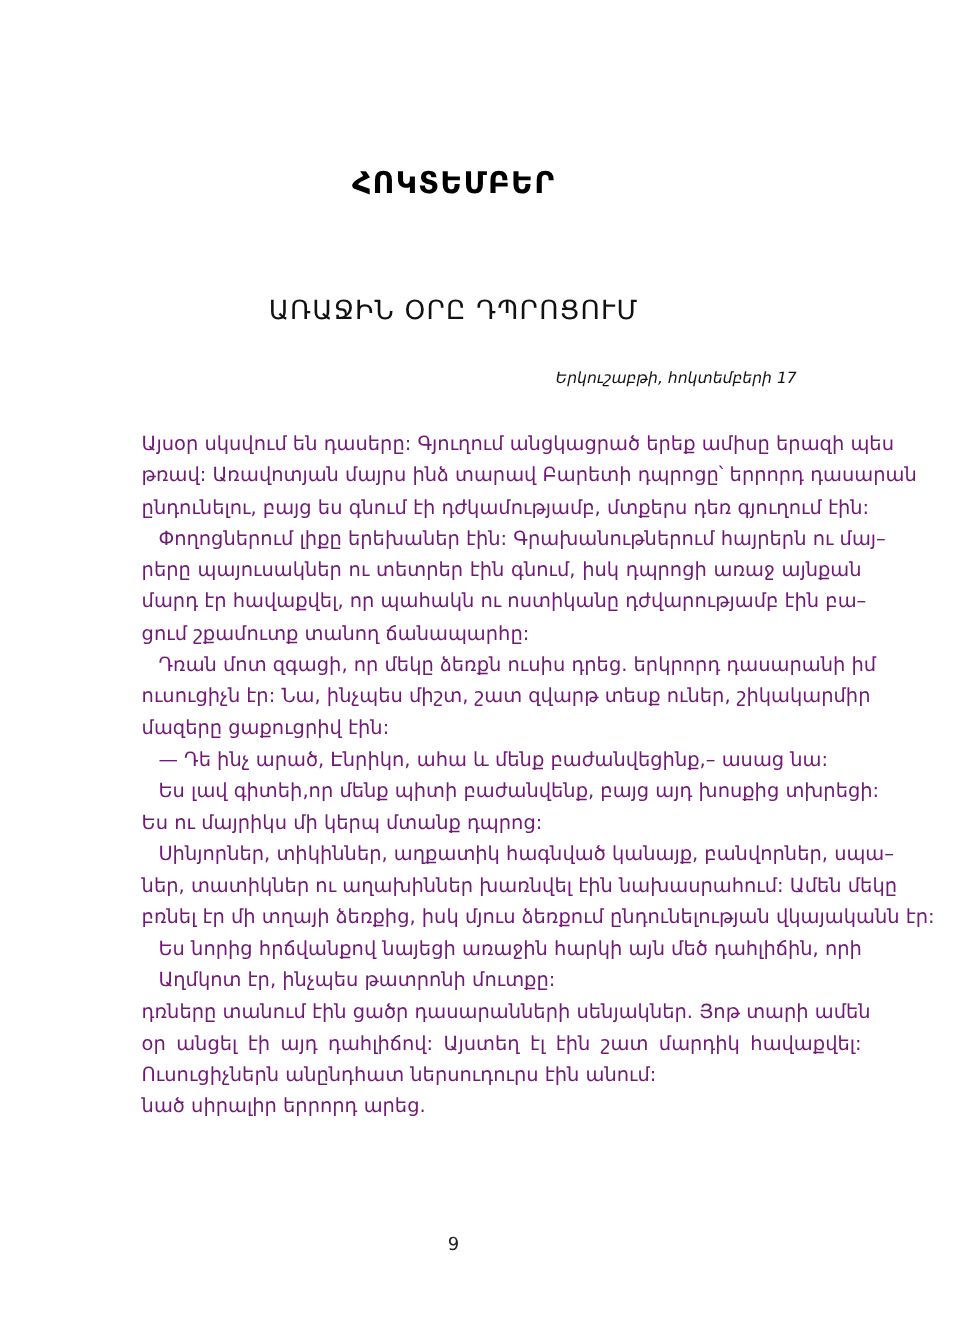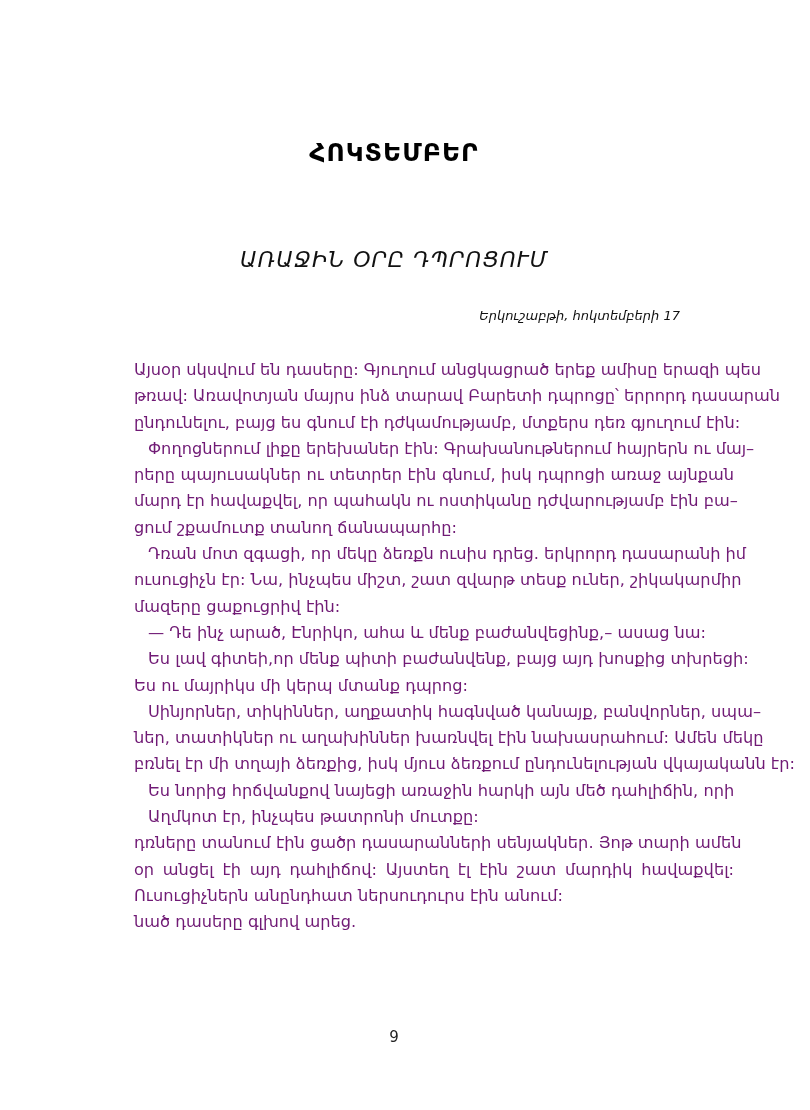--- a/index.html
+++ b/index.html
@@ -10,21 +10,21 @@
     body {
       width: 810px;
       height: 1110px;
       position: relative;
       overflow: hidden;
       font-family: "DejaVu Sans", "Liberation Sans", sans-serif;
       color: #111111;
     }
     .page {
       position: absolute;
-      left: 16px; top: 0;
+      left: 0; top: 0;
       width: 756px; height: 1110px; border-radius: 30px;
     }
     .chapter-title {
       position: absolute;
       left: 0; right: 0;
       top: 138px;
       text-align: center;
       font-size: 25px;
       font-weight: bold;
       letter-spacing: 1px;
@@ -32,21 +32,20 @@
     }
     .section-title {
       position: absolute;
       left: 0; right: 0;
       top: 247px;
       text-align: center;
       font-size: 22px;
       font-weight: normal;
       letter-spacing: 1px;
       color: #111;
-      font-style: italic;
     }
     .dateline {
       position: absolute;
       right: 92px;
       top: 308px;
       font-size: 13px;
       font-style: italic;
       color: #111;
     }
     .body-text {
@@ -103,17 +102,17 @@
     <span class="line indent">Ես լավ գիտեի,որ մենք պիտի բաժանվենք, բայց այդ խոսքից տխրեցի:</span>
     <span class="line last">Ես ու մայրիկս մի կերպ մտանք դպրոց:</span>
     <span class="line indent">Սինյորներ, տիկիններ, աղքատիկ հագնված կանայք, բանվորներ, սպա–</span>
     <span class="line">ներ, տատիկներ ու աղախիններ խառնվել էին նախասրահում: Ամեն մեկը</span>
     <span class="line">բռնել էր մի տղայի ձեռքից, իսկ մյուս ձեռքում ընդունելության վկայականն էր:</span>
     <span class="line indent">Ես նորից հրճվանքով նայեցի առաջին հարկի այն մեծ դահլիճին, որի</span>
     <span class="line indent last">Աղմկոտ էր, ինչպես թատրոնի մուտքը:</span>
     <span class="line">դռները տանում էին ցածր դասարանների սենյակներ. Յոթ տարի ամեն</span>
     <span class="line">օր անցել էի այդ դահլիճով: Այստեղ էլ էին շատ մարդիկ հավաքվել:</span>
     <span class="line last">Ուսուցիչներն անընդհատ ներսուդուրս էին անում:</span>
-    <span class="line last">նած դասերը գլխով արեց.</span>
+    <span class="line last">նած սիրալիր երրորդ արեց.</span>
   </div>
 
   <div class="page-number">9</div>
 </div>
 
 </body></html>

